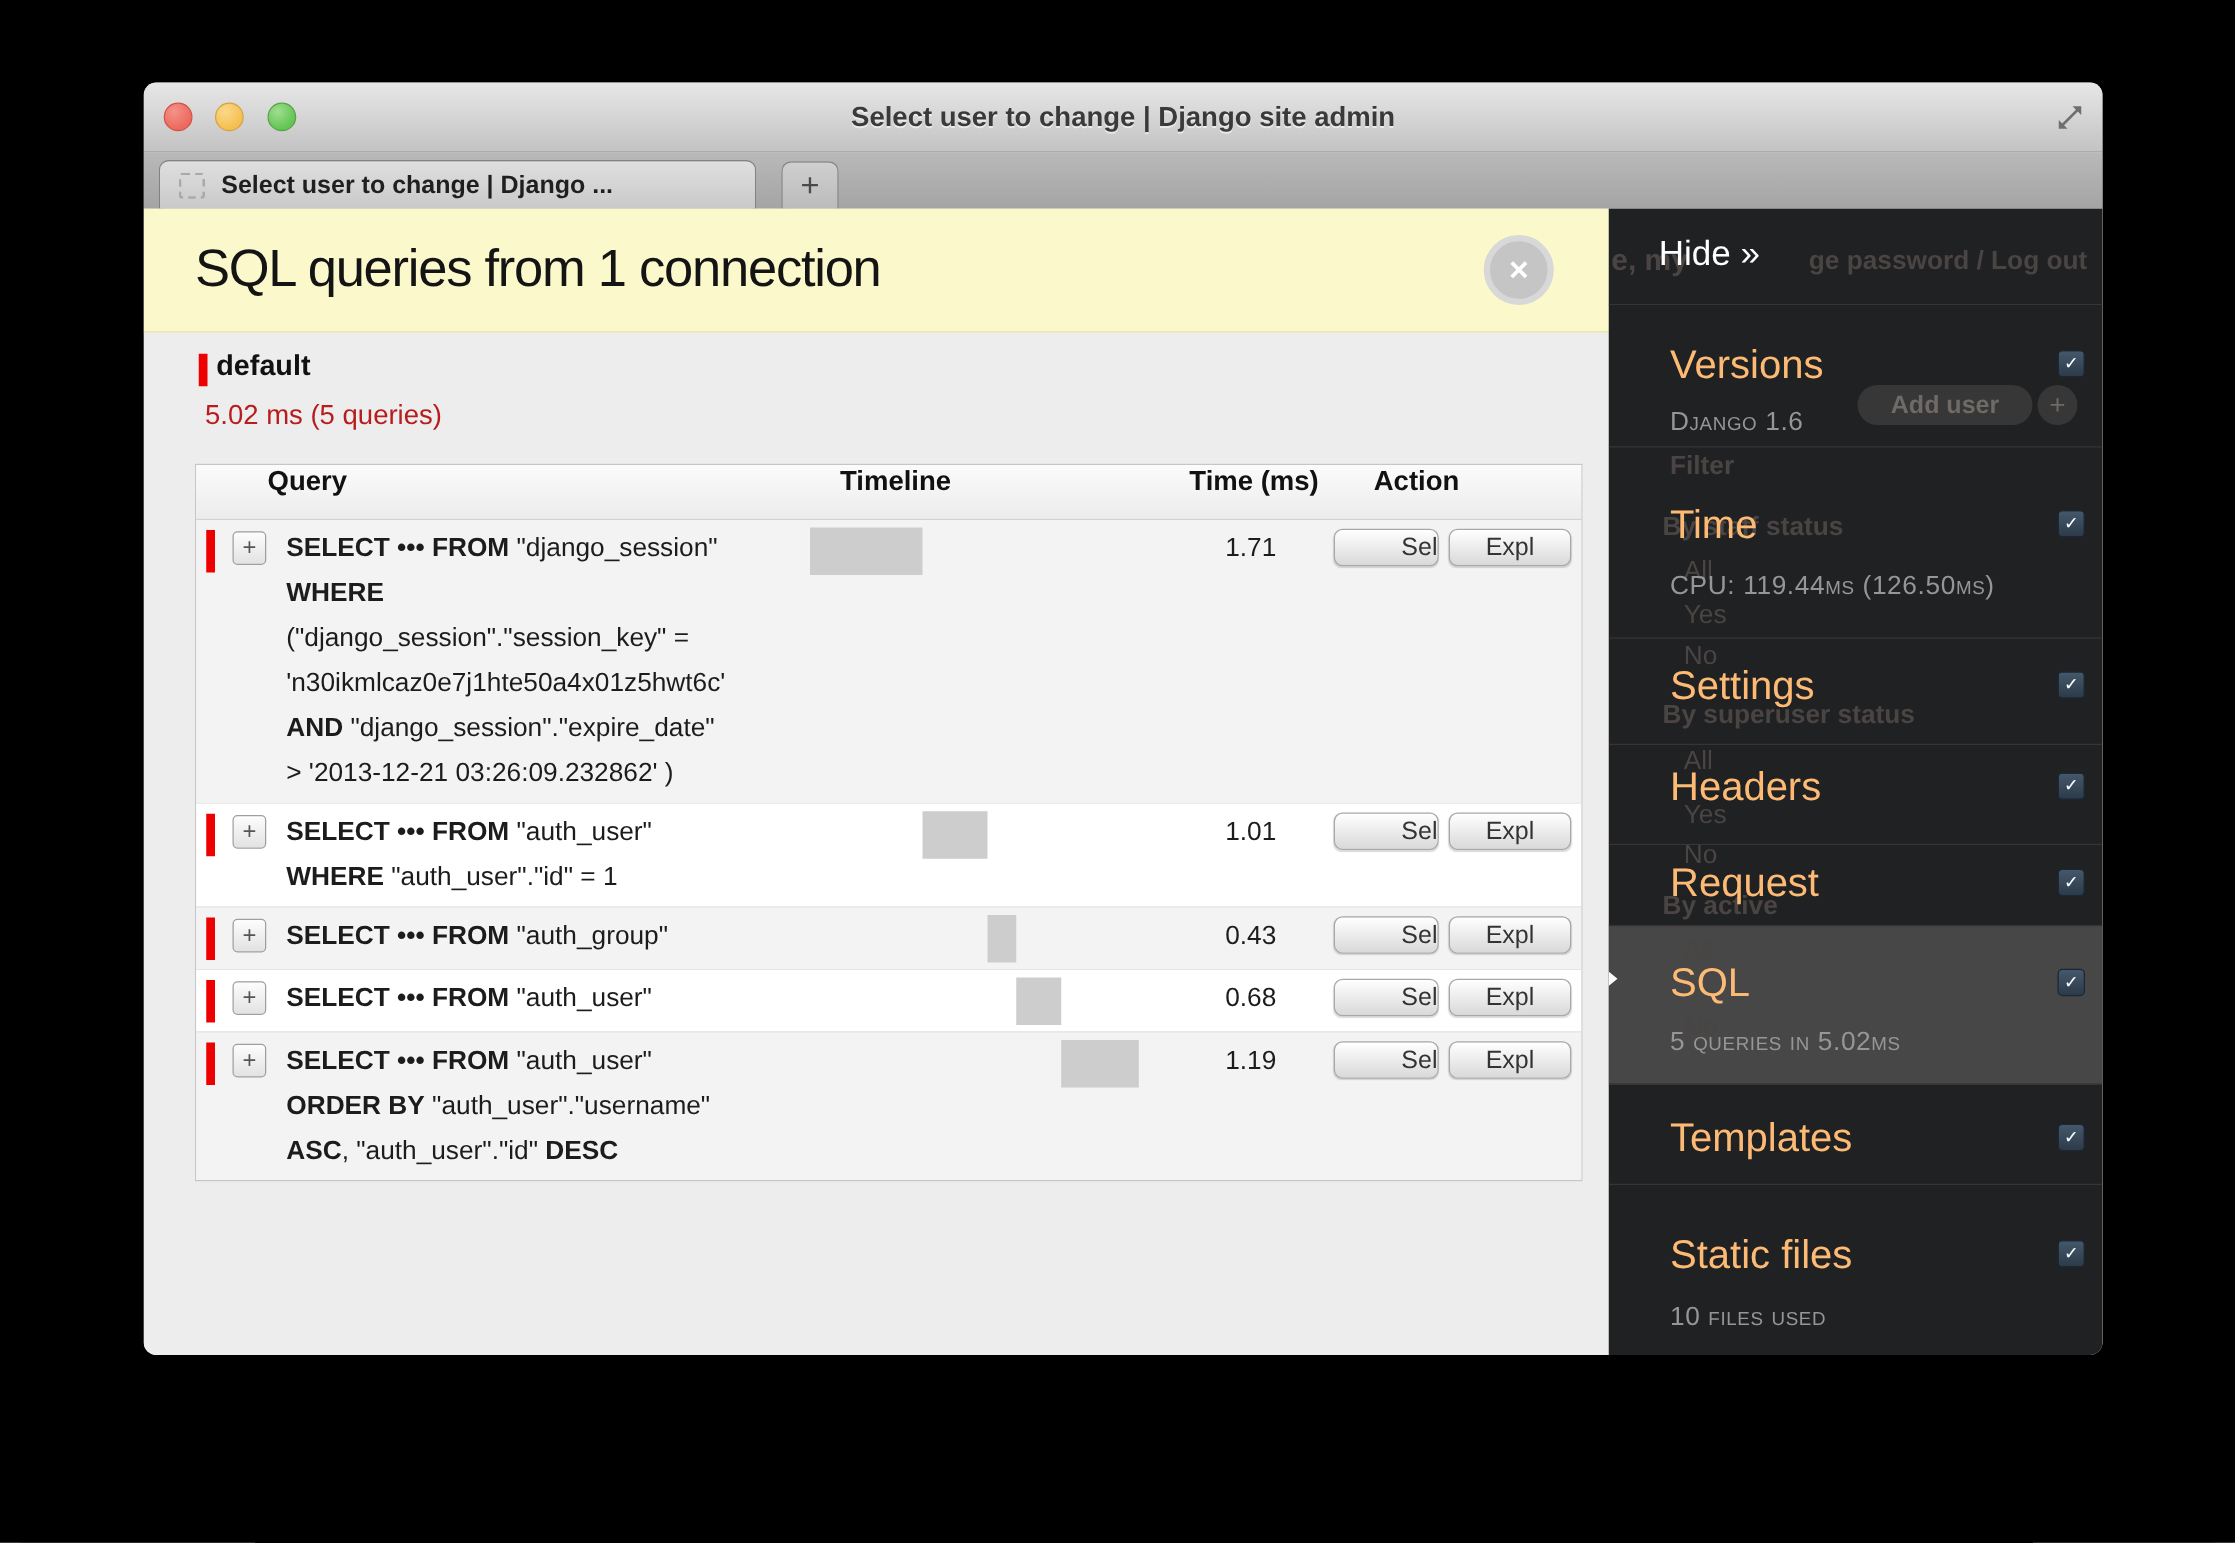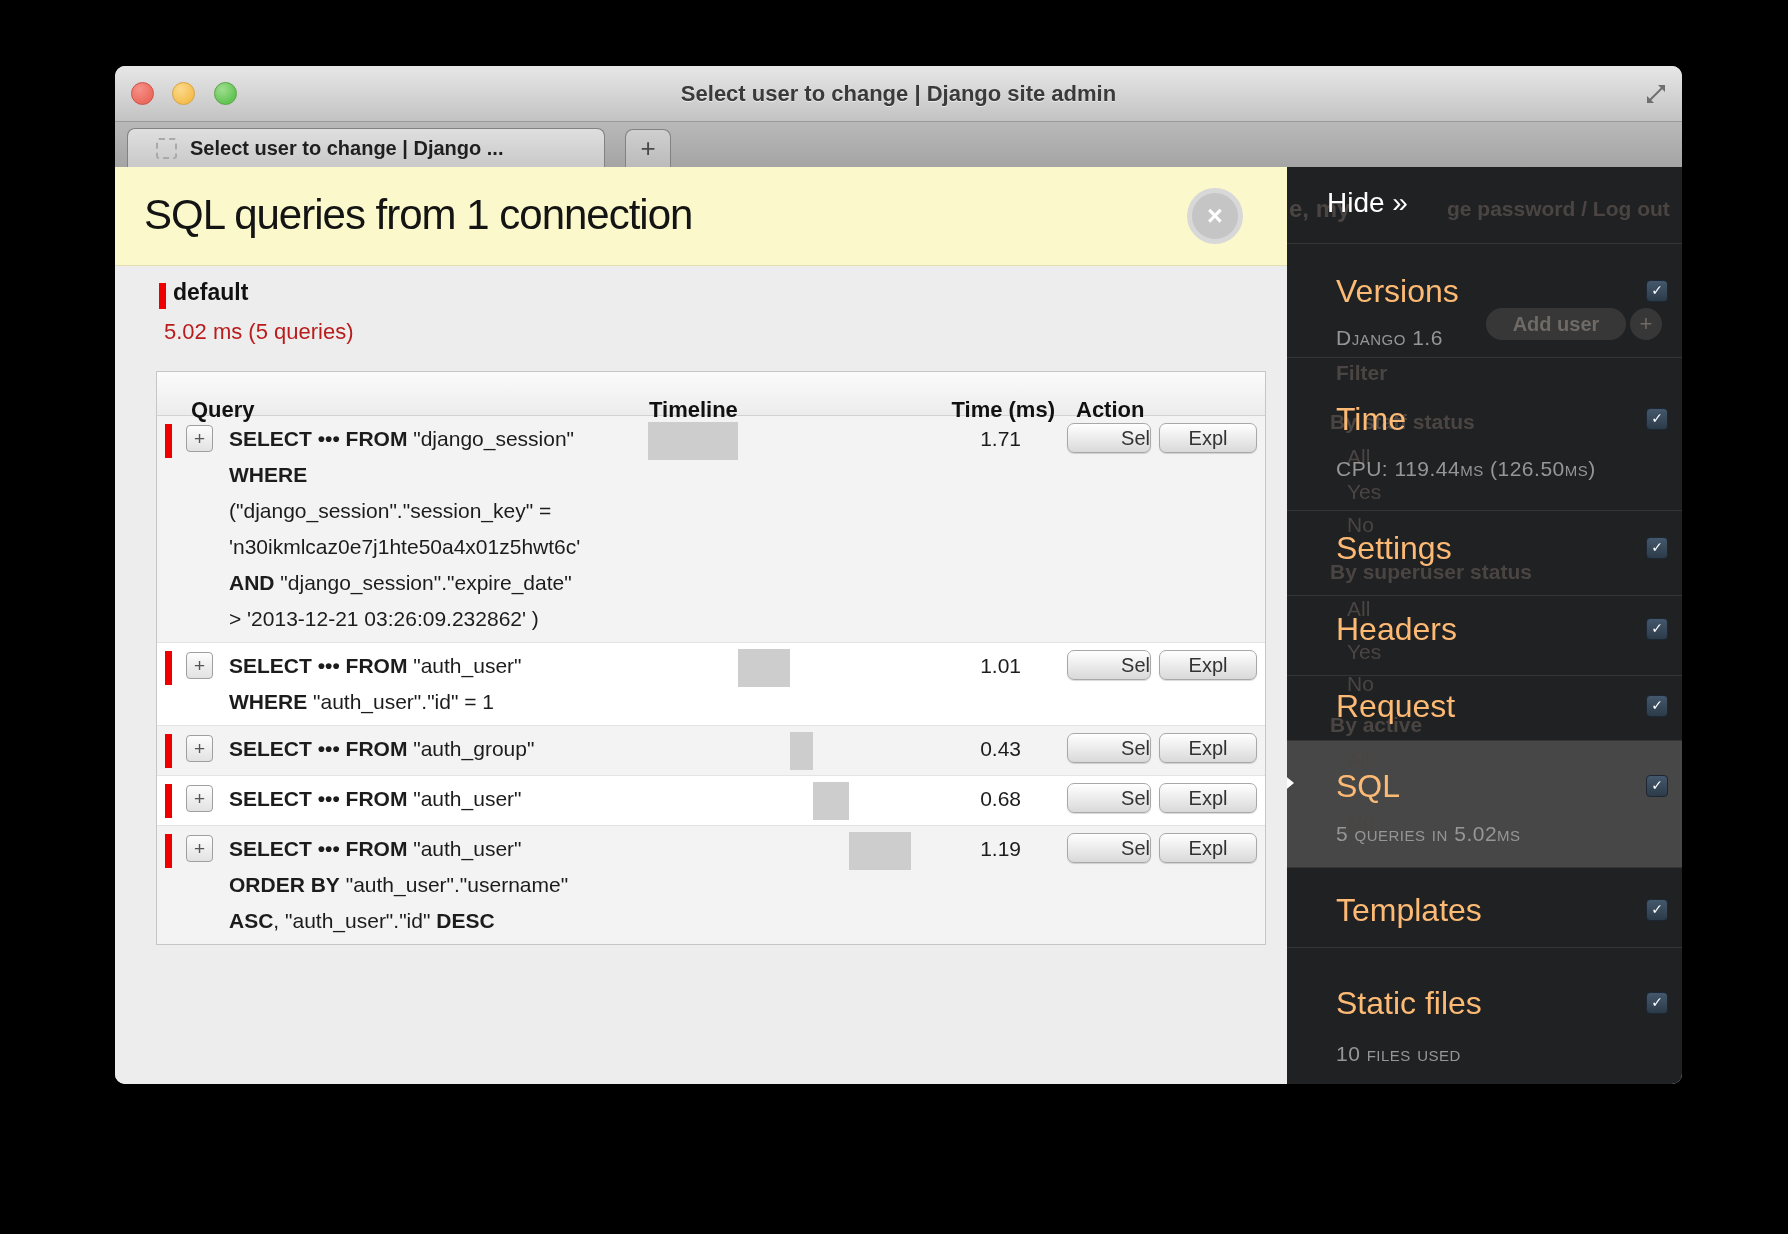--- a/index.html
+++ b/index.html
@@ -14,42 +14,42 @@
   .tl.red{left:16px;background:radial-gradient(circle at 35% 30%,#f59189,#ec6a5e 70%);border:1px solid #d05046;}
   .tl.yellow{left:57px;background:radial-gradient(circle at 35% 30%,#fad98b,#f5bf4f 70%);border:1px solid #d6a243;}
   .tl.green{left:99px;background:radial-gradient(circle at 35% 30%,#a0dd8f,#62c554 70%);border:1px solid #58a346;}
   .wintitle{position:absolute;left:0;top:0;width:100%;height:55px;line-height:55px;text-align:center;
             font-size:22px;font-weight:700;color:#3a3a3a;text-shadow:0 1px 0 rgba(255,255,255,.55);}
   .fsicon{position:absolute;right:14px;top:16px;width:24px;height:24px;cursor:pointer;}
   .tabbar{position:absolute;left:0;top:56px;width:100%;height:45px;
           background:linear-gradient(#b9b9b9,#a4a4a4);border-bottom:1px solid #7f7f7f;}
   .tab{position:absolute;left:12px;bottom:0;width:478px;height:39px;border:1px solid #828282;border-bottom:none;
        border-radius:8px 8px 0 0;background:linear-gradient(#dfdfdf,#c9c9c9);
-       display:flex;align-items:center;padding-left:28px;box-sizing:border-box;}
+       display:flex;align-items:center;padding-left:15px;box-sizing:border-box;}
   .favicon{width:17px;height:17px;border:2px dashed #a9a9a9;border-radius:3px;margin-right:13px;flex:none;}
   .tablabel{font-size:20px;font-weight:700;color:#1f1f1f;white-space:nowrap;}
   .newtab{position:absolute;left:510px;bottom:0;width:44px;height:37px;border:1px solid #828282;border-bottom:none;
           border-radius:8px 8px 0 0;background:linear-gradient(#cfcfcf,#bbb);
           display:flex;align-items:center;justify-content:center;font-size:26px;color:#4a4a4a;}
   
   .content{position:absolute;left:0;top:101px;right:0;bottom:0;}
   .main{position:absolute;left:0;top:0;width:1172px;height:100%;background:#ededed;}
   .yellowbar{position:absolute;left:0;top:0;width:100%;height:98px;background:#fbf9cb;border-bottom:1px solid #e3e0b4;}
-  .paneltitle{position:absolute;left:29px;top:24px;font-size:42px;font-weight:400;color:#141414;letter-spacing:-1px;}
+  .paneltitle{position:absolute;left:41px;top:24px;font-size:42px;font-weight:400;color:#141414;letter-spacing:-1px;}
   .closebtn{position:absolute;left:1072px;top:21px;width:46px;height:46px;border-radius:50%;
             background:#c5c5c5;border:5px solid #d8d8d8;color:#fff;font-size:27px;font-weight:700;
             display:flex;align-items:center;justify-content:center;cursor:pointer;}
   .connbar{position:absolute;left:44px;top:116px;width:7px;height:26px;background:#ee0000;}
   .connname{position:absolute;left:58px;top:112px;font-size:23px;font-weight:700;color:#111;}
   .connsummary{position:absolute;left:49px;top:152px;font-size:22px;color:#b91c1c;}
   
   .qtable{position:absolute;left:41px;top:204px;width:1108px;background:#fff;border:1px solid #c6c6c6;box-sizing:content-box;}
   .qhead{position:relative;height:43px;background:linear-gradient(#fbfbfb,#ececec);border-bottom:1px solid #d2d2d2;
          font-size:22px;font-weight:700;color:#111;}
-  .qhead span{position:absolute;top:25px;}
+  .qhead span{position:absolute;top:0;margin-left:23px;}
   .h-query{left:34px;} .h-timeline{left:492px;}
   .h-time{right:210px;} .h-action{left:919px;}
   .qrow{display:flex;align-items:flex-start;padding:5px 8px;border-top:1px solid #e4e4e4;background:#fff;}
   .qrow.odd{background:#f3f3f3;}
   .qrow:first-of-type{border-top:none;}
   .indicator{flex:none;width:7px;height:34px;background:#ee0000;margin:3px 14px 0 0;}
   .expand{flex:none;width:27px;height:27px;margin:4px 16px 0 0;border:1px solid #9f9f9f;border-radius:4px;
           background:linear-gradient(#fdfdfd,#e2e2e2);color:#555;font-size:19px;line-height:25px;
           text-align:center;cursor:pointer;box-sizing:border-box;}
   .qsql{flex:none;width:419px;font-size:21px;color:#1c1c1c;}

